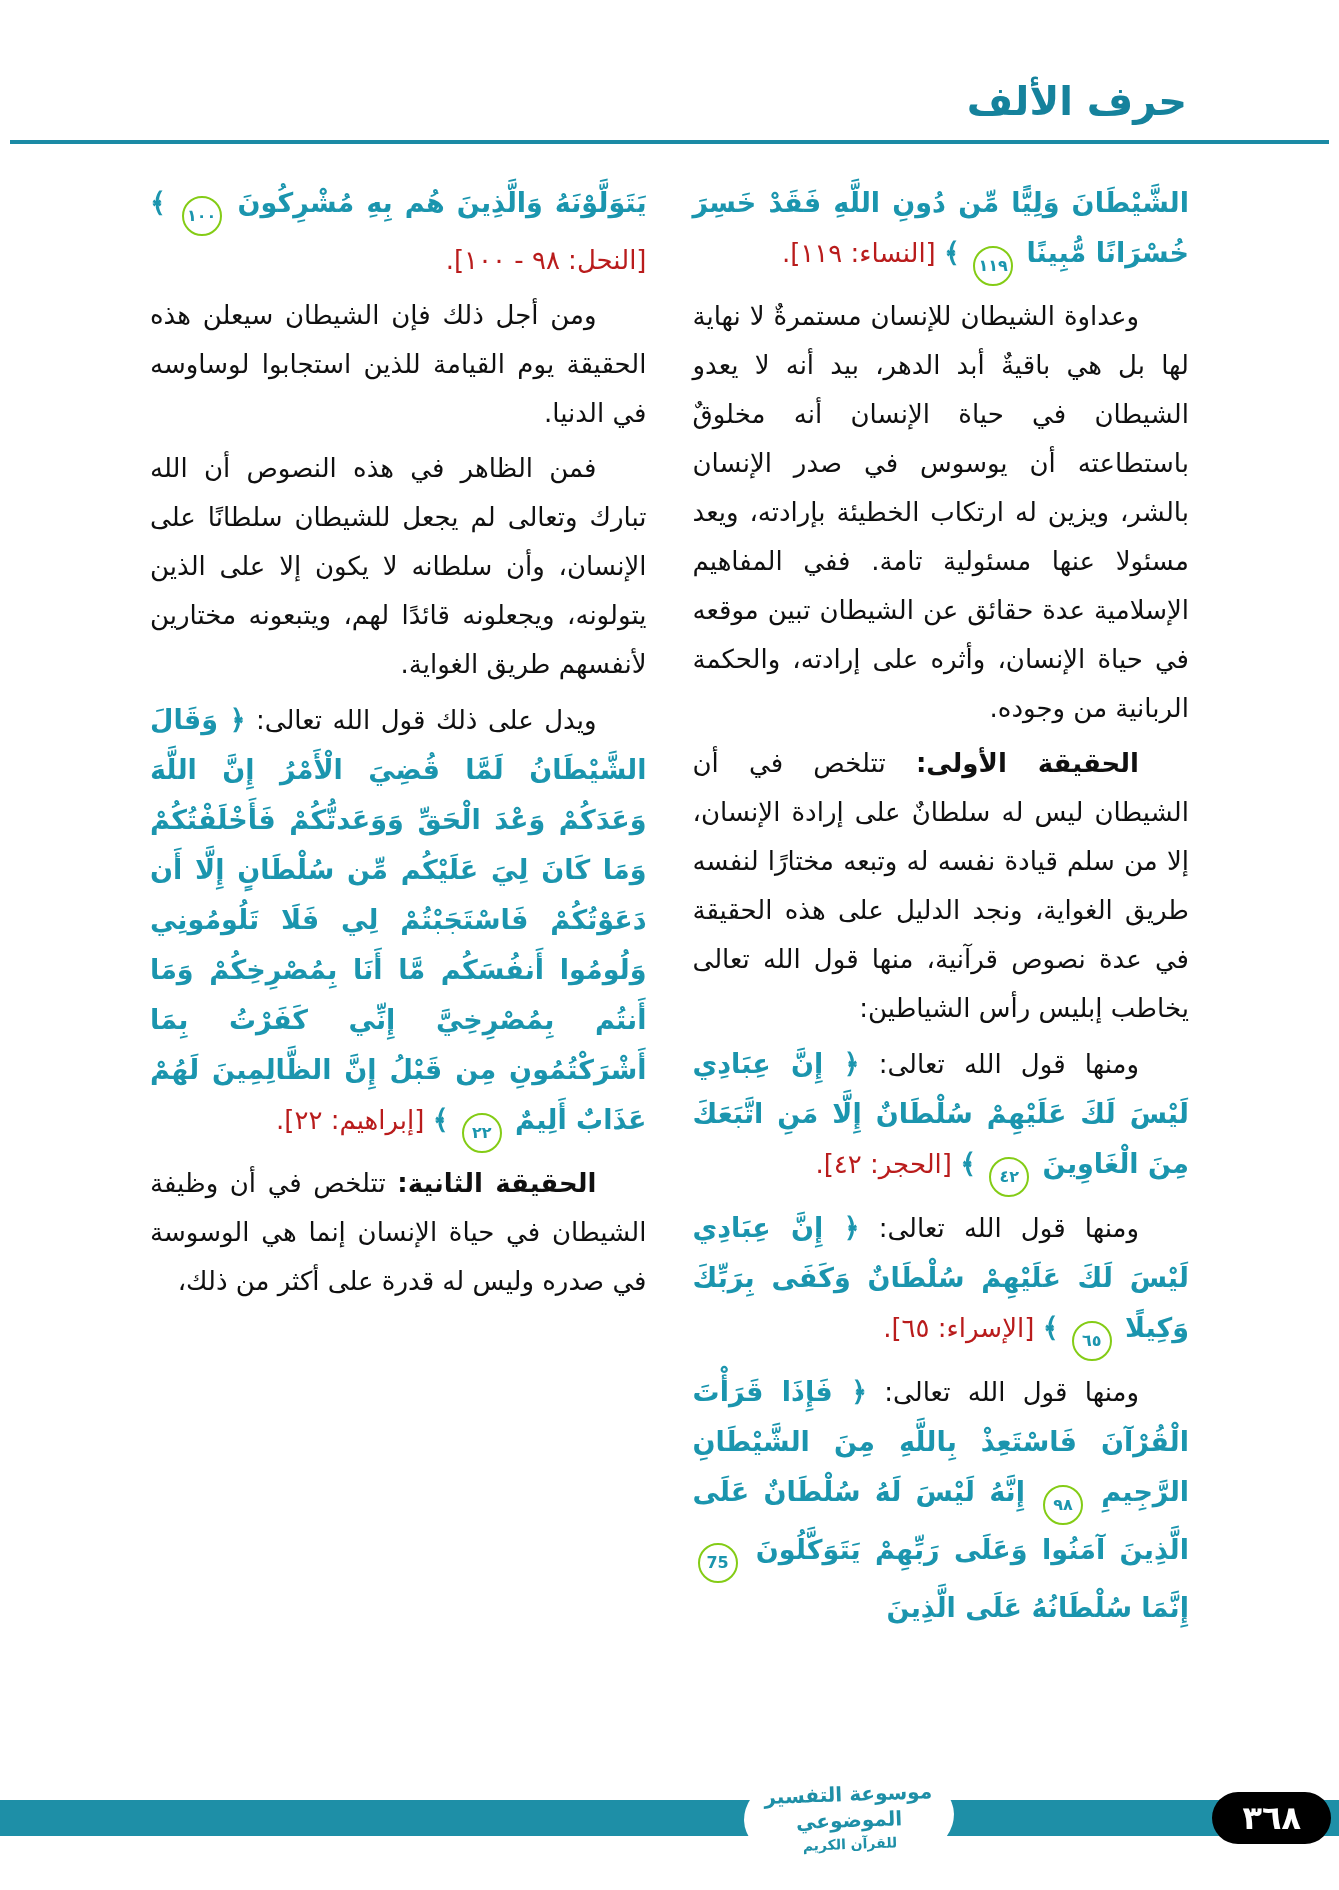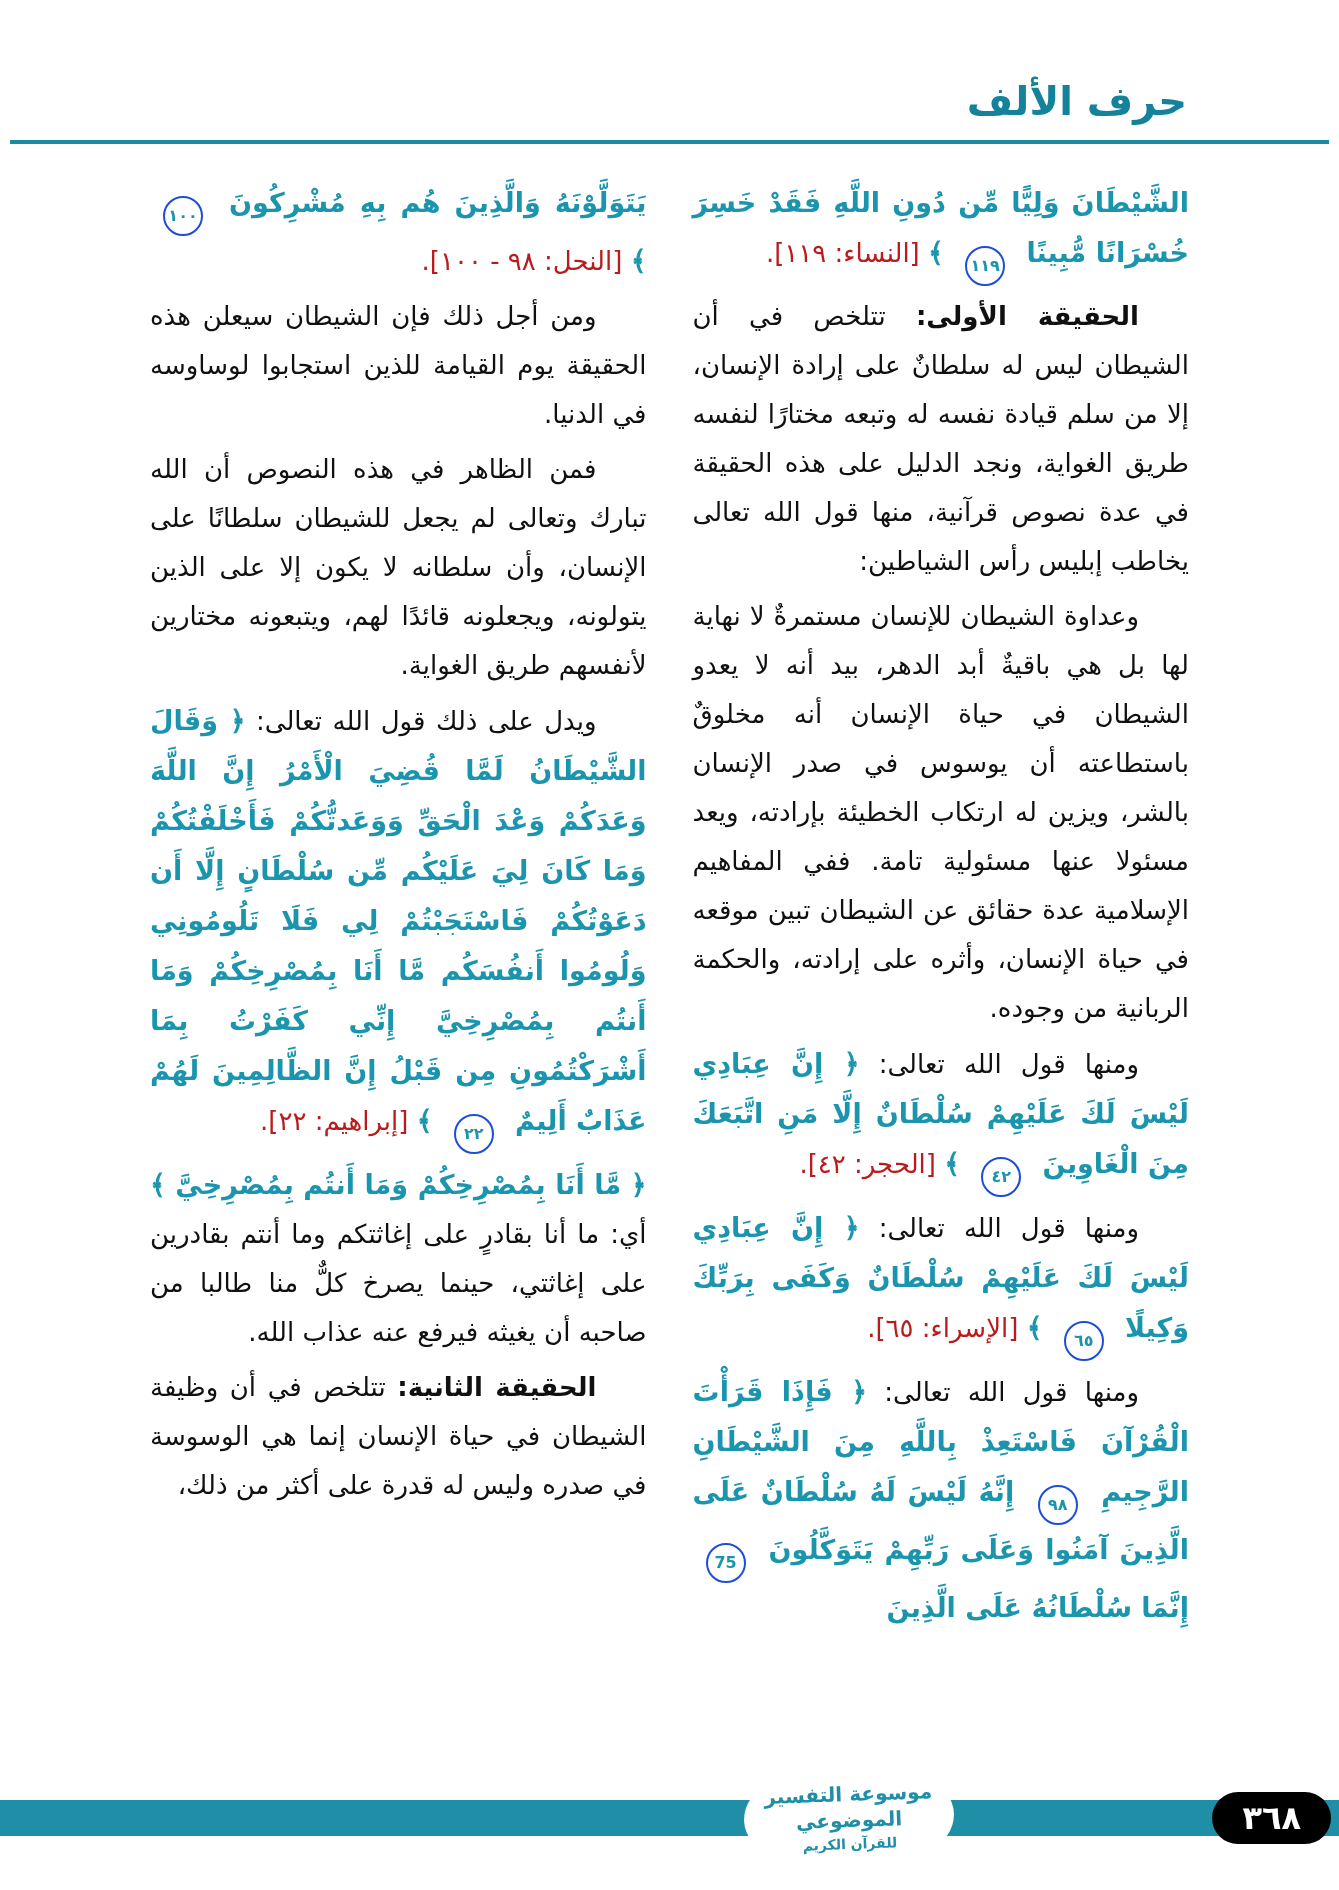--- a/index.html
+++ b/index.html
@@ -51,27 +51,27 @@
     color:#1b95ae;
     font-weight:bold;
     font-size:27px;
   }
   .seg-ref{color:#b91c1c;}
   .ayah{
     display:inline-flex;
     align-items:center;
     justify-content:center;
     width:36px;height:36px;
-    border:2px solid #1d4ed8;
+    border:2px solid #84cc16;
     border-radius:50%;
     font-size:16px;
     line-height:1;
     color:#1b95ae;
     font-weight:bold;
-    margin:0 13px;
+    margin:0 5px;
     vertical-align:-9px;
     text-indent:0;
   }
   
   .footer-band{
     position:absolute;
     left:0;right:0;
     bottom:54px;
     height:36px;
     background:#1e8fa7;
@@ -135,26 +135,26 @@
     <section class="col">
 
       <p class="para no-indent">
         <span class="seg-verse">الشَّيْطَانَ وَلِيًّا مِّن دُونِ اللَّهِ فَقَدْ خَسِرَ خُسْرَانًا مُّبِينًا</span>
         <span class="ayah">١١٩</span>
         <span class="seg-verse">﴾</span>
         <span class="seg-ref">[النساء: ١١٩].</span>
       </p>
 
       <p class="para indent">
+        <span class="seg-normal">وعداوة الشيطان للإنسان مستمرةٌ لا نهاية لها بل هي باقيةٌ أبد الدهر، بيد أنه لا يعدو الشيطان في حياة الإنسان أنه مخلوقٌ باستطاعته أن يوسوس في صدر الإنسان بالشر، ويزين له ارتكاب الخطيئة بإرادته، ويعد مسئولا عنها مسئولية تامة. ففي المفاهيم الإسلامية عدة حقائق عن الشيطان تبين موقعه في حياة الإنسان، وأثره على إرادته، والحكمة الربانية من وجوده.</span>
+      </p>
+
+      <p class="para indent">
         <span class="seg-bold">الحقيقة الأولى:</span>
         <span class="seg-normal"> تتلخص في أن الشيطان ليس له سلطانٌ على إرادة الإنسان، إلا من سلم قيادة نفسه له وتبعه مختارًا لنفسه طريق الغواية، ونجد الدليل على هذه الحقيقة في عدة نصوص قرآنية، منها قول الله تعالى يخاطب إبليس رأس الشياطين:</span>
-      </p>
-
-      <p class="para indent">
-        <span class="seg-normal">وعداوة الشيطان للإنسان مستمرةٌ لا نهاية لها بل هي باقيةٌ أبد الدهر، بيد أنه لا يعدو الشيطان في حياة الإنسان أنه مخلوقٌ باستطاعته أن يوسوس في صدر الإنسان بالشر، ويزين له ارتكاب الخطيئة بإرادته، ويعد مسئولا عنها مسئولية تامة. ففي المفاهيم الإسلامية عدة حقائق عن الشيطان تبين موقعه في حياة الإنسان، وأثره على إرادته، والحكمة الربانية من وجوده.</span>
       </p>
 
       <p class="para indent">
         <span class="seg-normal">ومنها قول الله تعالى: </span>
         <span class="seg-verse">﴿ إِنَّ عِبَادِي لَيْسَ لَكَ عَلَيْهِمْ سُلْطَانٌ إِلَّا مَنِ اتَّبَعَكَ مِنَ الْغَاوِينَ</span>
         <span class="ayah">٤٢</span>
         <span class="seg-verse">﴾</span>
         <span class="seg-ref"> [الحجر: ٤٢].</span>
       </p>
 
@@ -195,24 +195,20 @@
       </p>
 
       <p class="para indent">
         <span class="seg-normal">ويدل على ذلك قول الله تعالى: </span>
         <span class="seg-verse">﴿ وَقَالَ الشَّيْطَانُ لَمَّا قُضِيَ الْأَمْرُ إِنَّ اللَّهَ وَعَدَكُمْ وَعْدَ الْحَقِّ وَوَعَدتُّكُمْ فَأَخْلَفْتُكُمْ وَمَا كَانَ لِيَ عَلَيْكُم مِّن سُلْطَانٍ إِلَّا أَن دَعَوْتُكُمْ فَاسْتَجَبْتُمْ لِي فَلَا تَلُومُونِي وَلُومُوا أَنفُسَكُم مَّا أَنَا بِمُصْرِخِكُمْ وَمَا أَنتُم بِمُصْرِخِيَّ إِنِّي كَفَرْتُ بِمَا أَشْرَكْتُمُونِ مِن قَبْلُ إِنَّ الظَّالِمِينَ لَهُمْ عَذَابٌ أَلِيمٌ</span>
         <span class="ayah">٢٢</span>
         <span class="seg-verse">﴾</span>
         <span class="seg-ref"> [إبراهيم: ٢٢].</span>
       </p>
 
-      <p class="para no-indent">
-        <span class="seg-verse">﴿ مَّا أَنَا بِمُصْرِخِكُمْ وَمَا أَنتُم بِمُصْرِخِيَّ ﴾</span>
-        <span class="seg-normal"> أي: ما أنا بقادرٍ على إغاثتكم وما أنتم بقادرين على إغاثتي، حينما يصرخ كلٌّ منا طالبا من صاحبه أن يغيثه فيرفع عنه عذاب الله.</span>
-      </p>
 
       <p class="para indent">
         <span class="seg-bold">الحقيقة الثانية:</span>
         <span class="seg-normal"> تتلخص في أن وظيفة الشيطان في حياة الإنسان إنما هي الوسوسة في صدره وليس له قدرة على أكثر من ذلك،</span>
       </p>
 
     </section>
 
   </main>
 

